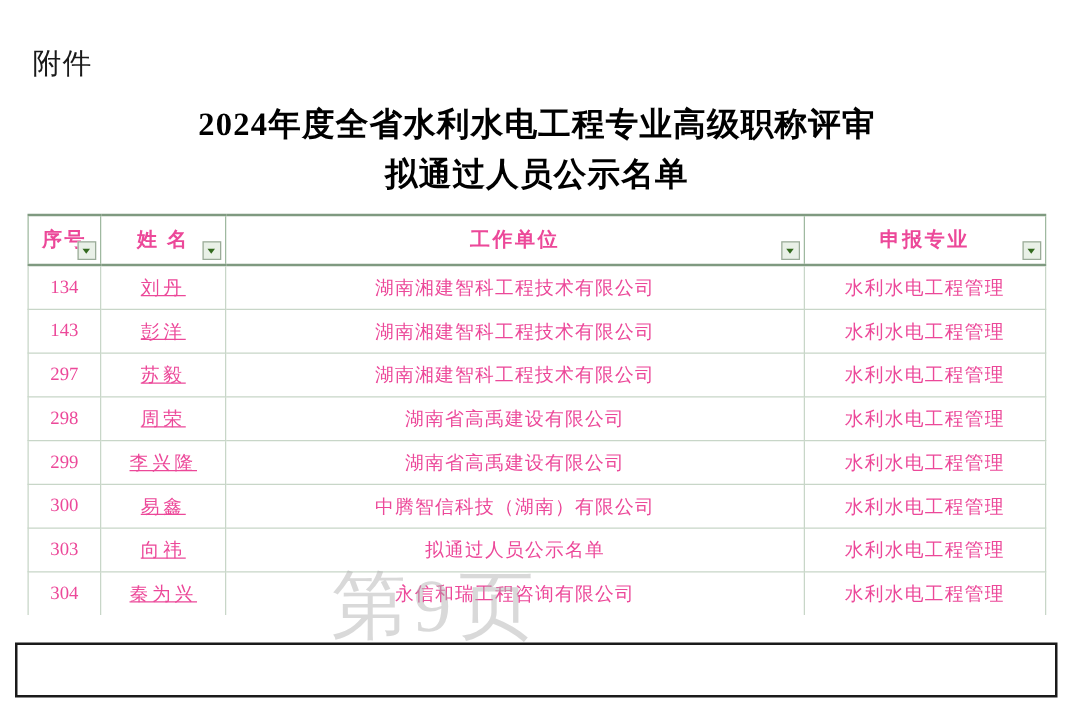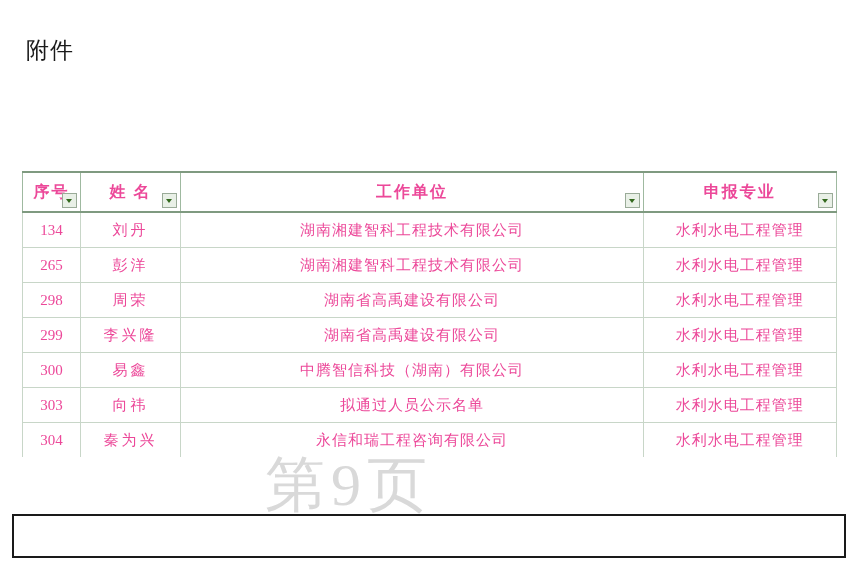--- a/index.html
+++ b/index.html
@@ -98,21 +98,21 @@
     position: absolute;
     left: 3px;
     top: 5px;
     width: 0;
     height: 0;
     border-left: 3.5px solid transparent;
     border-right: 3.5px solid transparent;
     border-top: 4px solid #33691e;
   }
   td.cell-no { letter-spacing: 0; }
-  td.cell-name { letter-spacing: 3px; }
+  td.cell-name { letter-spacing: 3px; text-decoration: underline; }
   td.cell-unit { letter-spacing: 1px; }
   td.cell-major { letter-spacing: 1px; }
   tr.highlight-row td {
     border-top: none;
     border-bottom: none;
   }
   .watermark {
     position: absolute;
     left: 265px;
     top: 445px;
@@ -143,20 +143,24 @@
     background: #ffffff;
   }
 </style>
 </head>
 <body>
 
 <div class="page">
 
   <div class="attachment-label">附件</div>
 
+  <div class="doc-title">
+    <span>2024年度全省水利水电工程专业高级职称评审</span>
+    <span class="line2">拟通过人员公示名单</span>
+  </div>
 
   <div class="table-wrap">
     <table class="sheet">
       <colgroup>
         <col class="col-no">
         <col class="col-name">
         <col class="col-unit">
         <col class="col-major">
       </colgroup>
       <thead>
@@ -180,22 +184,28 @@
         </tr>
       </thead>
       <tbody>
         <tr>
           <td class="cell-no">134</td>
           <td class="cell-name">刘丹</td>
           <td class="cell-unit">湖南湘建智科工程技术有限公司</td>
           <td class="cell-major">水利水电工程管理</td>
         </tr>
         <tr>
-          <td class="cell-no">265</td>
+          <td class="cell-no">143</td>
           <td class="cell-name">彭洋</td>
+          <td class="cell-unit">湖南湘建智科工程技术有限公司</td>
+          <td class="cell-major">水利水电工程管理</td>
+        </tr>
+        <tr>
+          <td class="cell-no">297</td>
+          <td class="cell-name">苏毅</td>
           <td class="cell-unit">湖南湘建智科工程技术有限公司</td>
           <td class="cell-major">水利水电工程管理</td>
         </tr>
         <tr>
           <td class="cell-no">298</td>
           <td class="cell-name">周荣</td>
           <td class="cell-unit">湖南省高禹建设有限公司</td>
           <td class="cell-major">水利水电工程管理</td>
         </tr>
         <tr>

